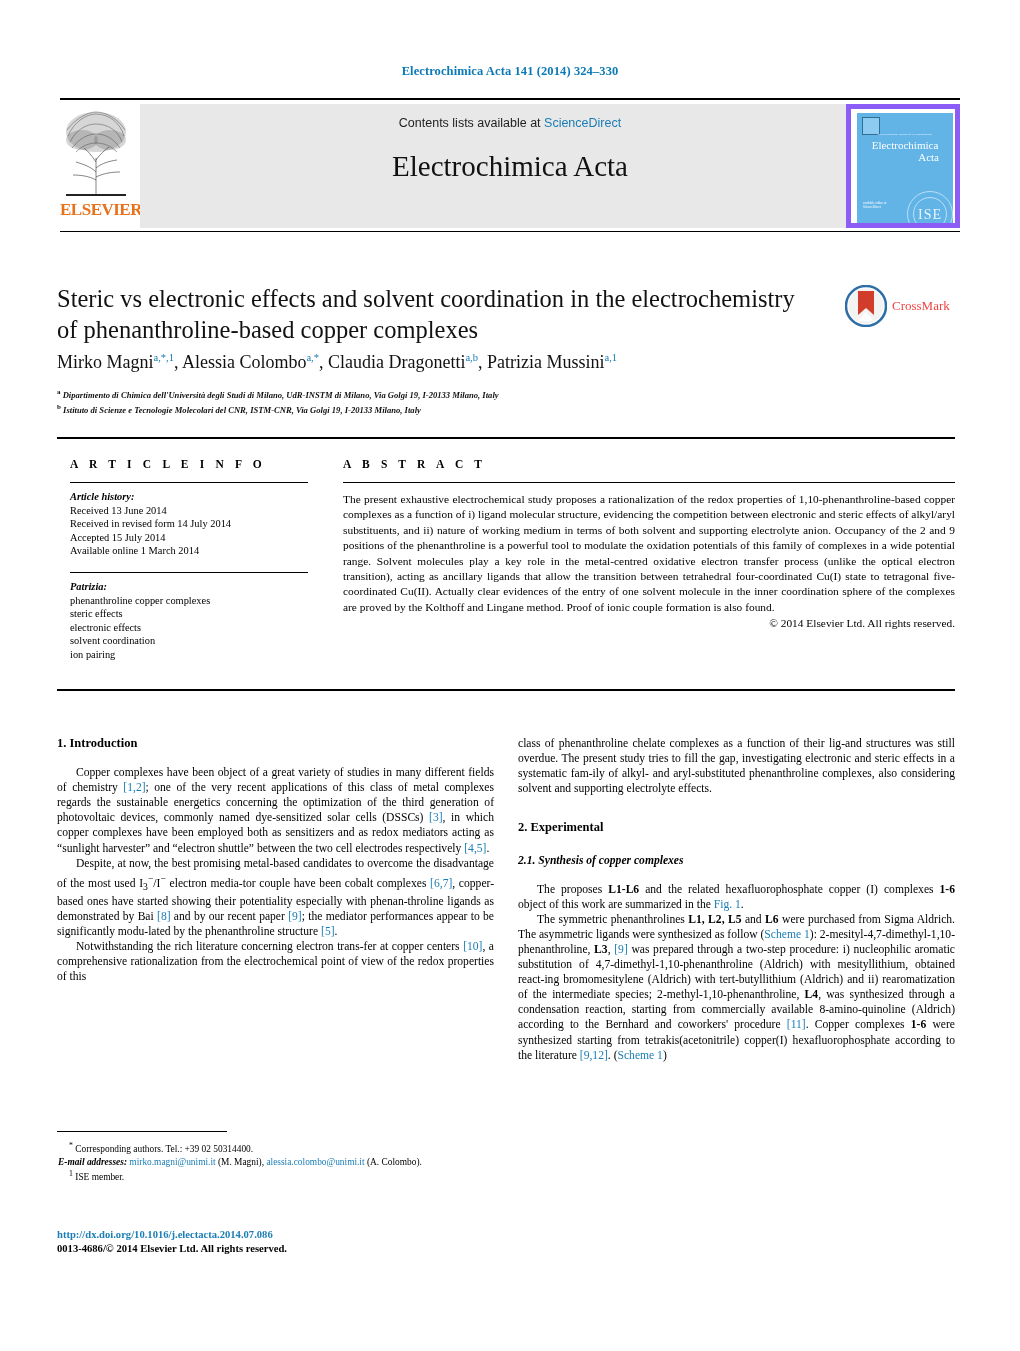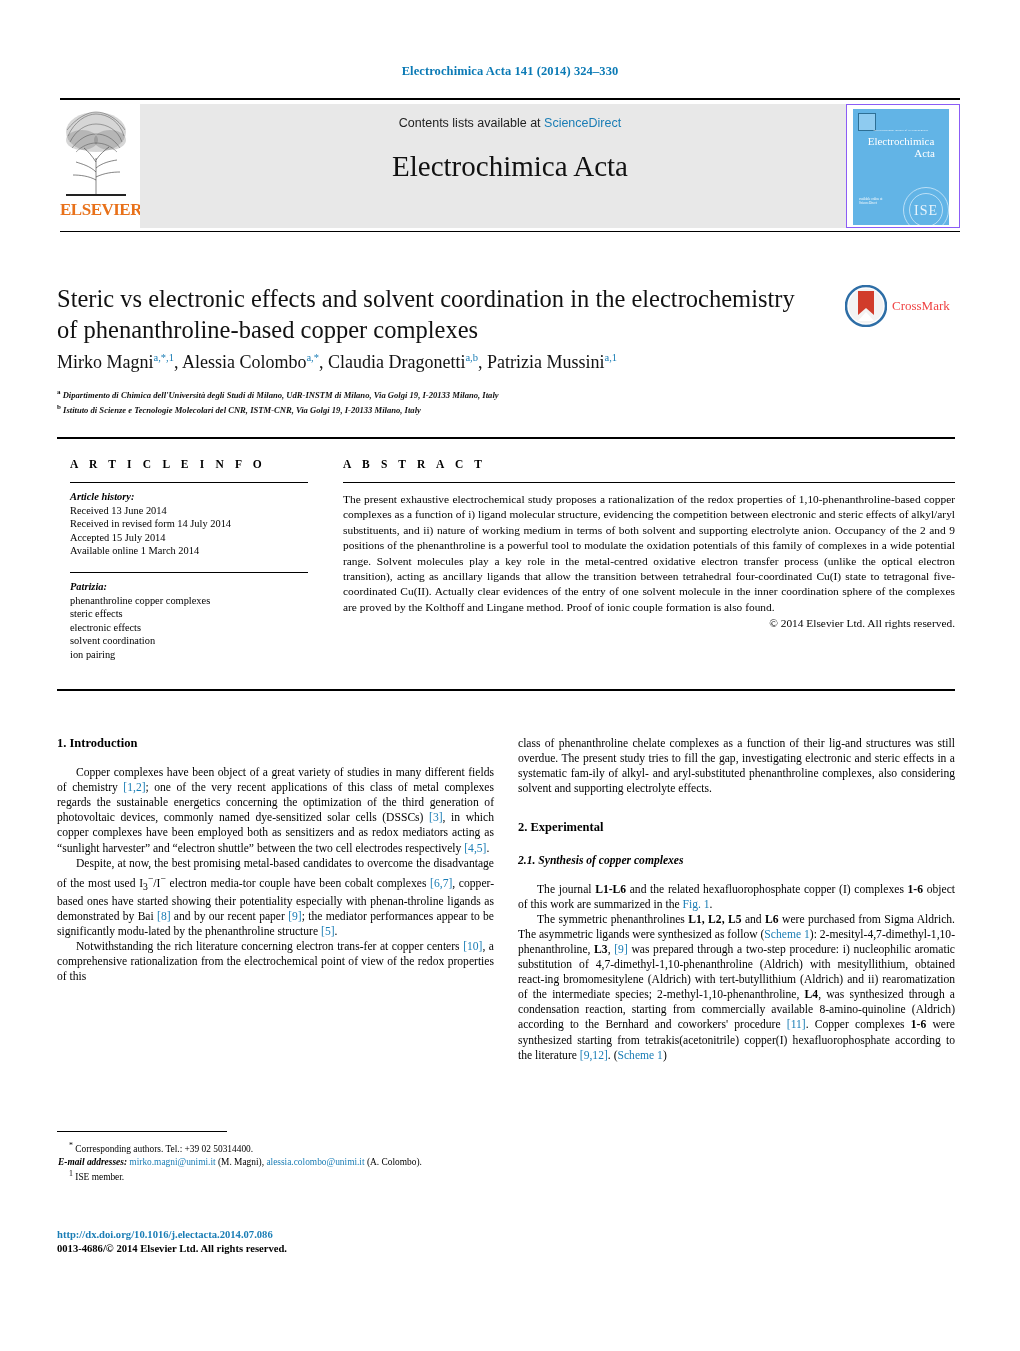--- a/index.html
+++ b/index.html
@@ -109,21 +109,21 @@
     font-size: 11.5px;
     letter-spacing: 1.3px;
     color: #222;
   }
   .homepage-line .url { color: #1a7db5; }
   .cover-thumb {
     position: absolute;
     left: 786px; top: 0;
     width: 114px;
     height: 124px;
-    border: 1px solid #8b5cf6;
+    border: 5px solid #8b5cf6;
     box-sizing: border-box;
     background: #ffffff;
     overflow: hidden;
   }
   .cover-inner {
     position: absolute;
     left: 6px; top: 4px;
     width: 96px; height: 116px;
     background: #62b4e6;
     overflow: hidden;
@@ -493,21 +493,21 @@
     <h2>1. Introduction</h2>
     <p><span>Copper complexes have been object of a great variety of studies in many different fields of chemistry </span><span class="ref">[1,2]</span><span>; one of the very recent applications of this class of metal complexes regards the sustainable energetics concerning the optimization of the third generation of photovoltaic devices, commonly named dye-sensitized solar cells (DSSCs) </span><span class="ref">[3]</span><span>, in which copper complexes have been employed both as sensitizers and as redox mediators acting as “sunlight harvester” and “electron shuttle” between the two cell electrodes respectively </span><span class="ref">[4,5]</span><span>.</span></p>
     <p><span>Despite, at now, the best promising metal-based candidates to overcome the disadvantage of the most used I</span><sub>3</sub><sup>−</sup><span>/I</span><sup>−</sup><span> electron media-tor couple have been cobalt complexes </span><span class="ref">[6,7]</span><span>, copper-based ones have started showing their potentiality especially with phenan-throline ligands as demonstrated by Bai </span><span class="ref">[8]</span><span> and by our recent paper </span><span class="ref">[9]</span><span>; the mediator performances appear to be significantly modu-lated by the phenanthroline structure </span><span class="ref">[5]</span><span>.</span></p>
     <p><span>Notwithstanding the rich literature concerning electron trans-fer at copper centers </span><span class="ref">[10]</span><span>, a comprehensive rationalization from the electrochemical point of view of the redox properties of this</span></p>
   </div>
 
   <div class="col right">
     <p style="text-indent:0">class of phenanthroline chelate complexes as a function of their lig-and structures was still overdue. The present study tries to fill the gap, investigating electronic and steric effects in a systematic fam-ily of alkyl- and aryl-substituted phenanthroline complexes, also considering solvent and supporting electrolyte effects.</p>
     <h2 class="spaced">2. Experimental</h2>
     <h3>2.1. Synthesis of copper complexes</h3>
-    <p><span>The journal </span><b>L1-L6</b><span> and the related hexafluorophosphate copper (I) complexes </span><b>1-6</b><span> object of this work are summarized in the </span><span class="lnk">Fig. 1</span><span>.</span></p>
+    <p><span>The proposes </span><b>L1-L6</b><span> and the related hexafluorophosphate copper (I) complexes </span><b>1-6</b><span> object of this work are summarized in the </span><span class="lnk">Fig. 1</span><span>.</span></p>
     <p><span>The symmetric phenanthrolines </span><b>L1, L2, L5</b><span> and </span><b>L6</b><span> were purchased from Sigma Aldrich. The asymmetric ligands were synthesized as follow (</span><span class="lnk">Scheme 1</span><span>): 2-mesityl-4,7-dimethyl-1,10-phenanthroline, </span><b>L3</b><span>, </span><span class="ref">[9]</span><span> was prepared through a two-step procedure: i) nucleophilic aromatic substitution of 4,7-dimethyl-1,10-phenanthroline (Aldrich) with mesityllithium, obtained react-ing bromomesitylene (Aldrich) with tert-butyllithium (Aldrich) and ii) rearomatization of the intermediate species; 2-methyl-1,10-phenanthroline, </span><b>L4</b><span>, was synthesized through a condensation reaction, starting from commercially available 8-amino-quinoline (Aldrich) according to the Bernhard and coworkers' procedure </span><span class="ref">[11]</span><span>. Copper complexes </span><b>1-6</b><span> were synthesized starting from tetrakis(acetonitrile) copper(I) hexafluorophosphate according to the literature </span><span class="ref">[9,12]</span><span>. (</span><span class="lnk">Scheme 1</span><span>)</span></p>
   </div>
 
   <div class="foot-rule"></div>
   <div class="footnotes">
     <div class="ln fn-indent"><sup>*</sup> <span>Corresponding authors. Tel.: +39 02 50314400.</span></div>
     <div class="ln"><span class="it" style="margin-left:1px;">E-mail addresses:</span> <span class="lnk">mirko.magni@unimi.it</span> <span>(M. Magni),</span> <span class="lnk">alessia.colombo@unimi.it</span> <span>(A. Colombo).</span></div>
     <div class="ln fn-indent"><sup>1</sup> <span>ISE member.</span></div>
   </div>
 

